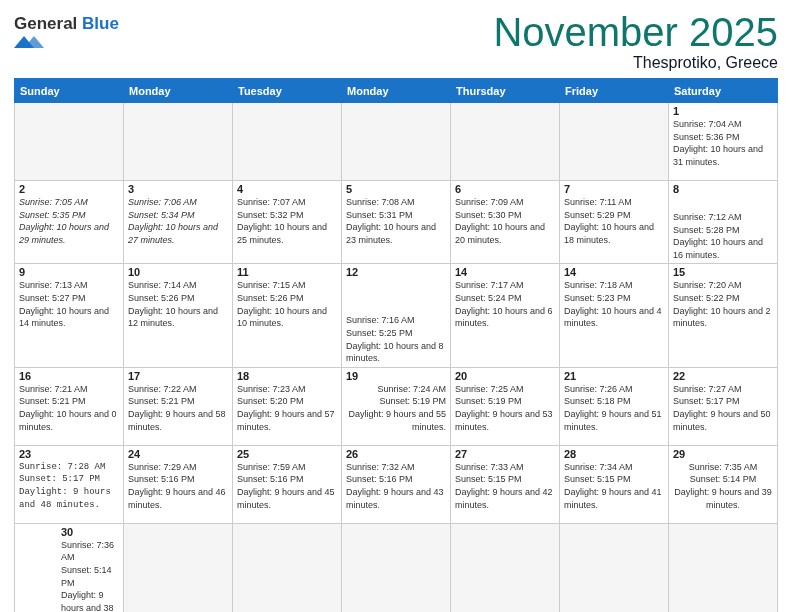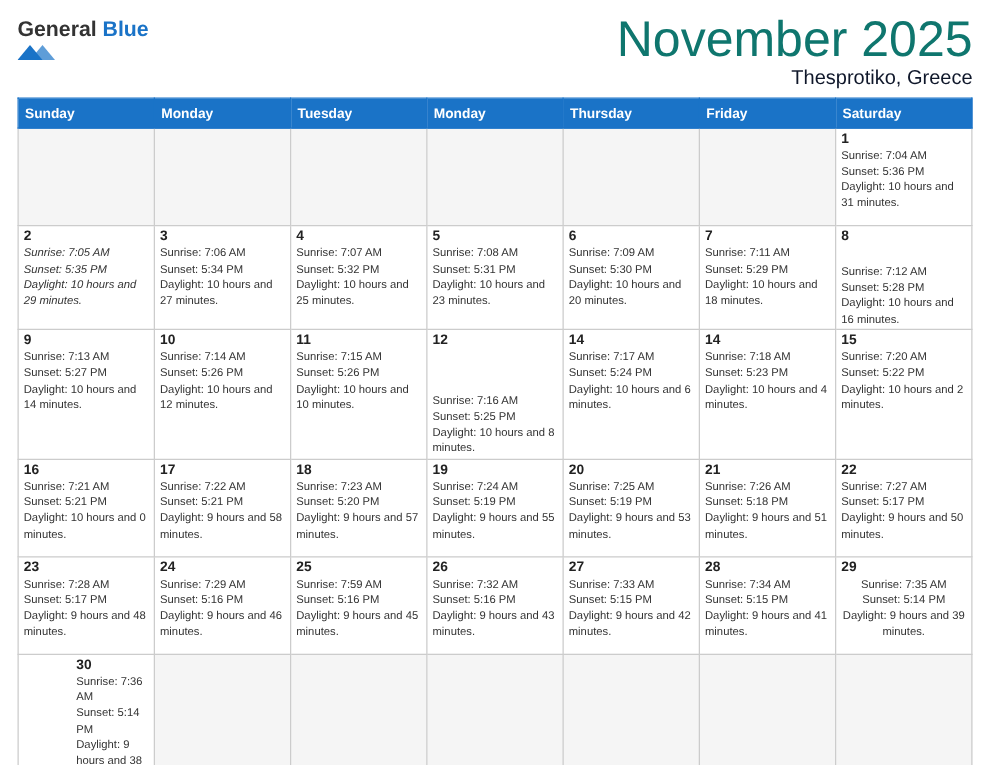--- a/index.html
+++ b/index.html
@@ -141,21 +141,21 @@
         </tr>
         <tr>
           <td>
             <span class="day-num">2</span>
             <div class="day-info" style="white-space: pre-line; font-style: italic;">Sunrise: 7:05 AM
 Sunset: 5:35 PM
 Daylight: 10 hours and 29 minutes.</div>
           </td>
           <td>
             <span class="day-num">3</span>
-            <div class="day-info" style="white-space: pre-line;">Sunrise: 7:06 AM
+            <div class="day-info" style="white-space: pre-line; font-style: italic;">Sunrise: 7:06 AM
 Sunset: 5:34 PM
 Daylight: 10 hours and 27 minutes.</div>
           </td>
           <td>
             <span class="day-num">4</span>
             <div class="day-info" style="white-space: pre-line;">Sunrise: 7:07 AM
 Sunset: 5:32 PM
 Daylight: 10 hours and 25 minutes.</div>
           </td>
           <td>
@@ -241,21 +241,21 @@
 Daylight: 9 hours and 58 minutes.</div>
           </td>
           <td>
             <span class="day-num">18</span>
             <div class="day-info" style="white-space: pre-line;">Sunrise: 7:23 AM
 Sunset: 5:20 PM
 Daylight: 9 hours and 57 minutes.</div>
           </td>
           <td>
             <span class="day-num">19</span>
-            <div class="day-info" style="white-space: pre-line;">Sunrise: 7:24 AM
+            <div class="day-info" style="white-space: pre-line; text-align: right;">Sunrise: 7:24 AM
 Sunset: 5:19 PM
 Daylight: 9 hours and 55 minutes.</div>
           </td>
           <td>
             <span class="day-num">20</span>
             <div class="day-info" style="white-space: pre-line;">Sunrise: 7:25 AM
 Sunset: 5:19 PM
 Daylight: 9 hours and 53 minutes.</div>
           </td>
           <td>
@@ -267,21 +267,21 @@
           <td>
             <span class="day-num">22</span>
             <div class="day-info" style="white-space: pre-line;">Sunrise: 7:27 AM
 Sunset: 5:17 PM
 Daylight: 9 hours and 50 minutes.</div>
           </td>
         </tr>
         <tr>
           <td>
             <span class="day-num">23</span>
-            <div class="day-info" style="white-space: pre-line;">Sunrise: 7:28 AM
+            <div class="day-info" style="white-space: pre-line; font-family: Liberation Mono, monospace;">Sunrise: 7:28 AM
 Sunset: 5:17 PM
 Daylight: 9 hours and 48 minutes.</div>
           </td>
           <td>
             <span class="day-num">24</span>
             <div class="day-info" style="white-space: pre-line;">Sunrise: 7:29 AM
 Sunset: 5:16 PM
 Daylight: 9 hours and 46 minutes.</div>
           </td>
           <td>

